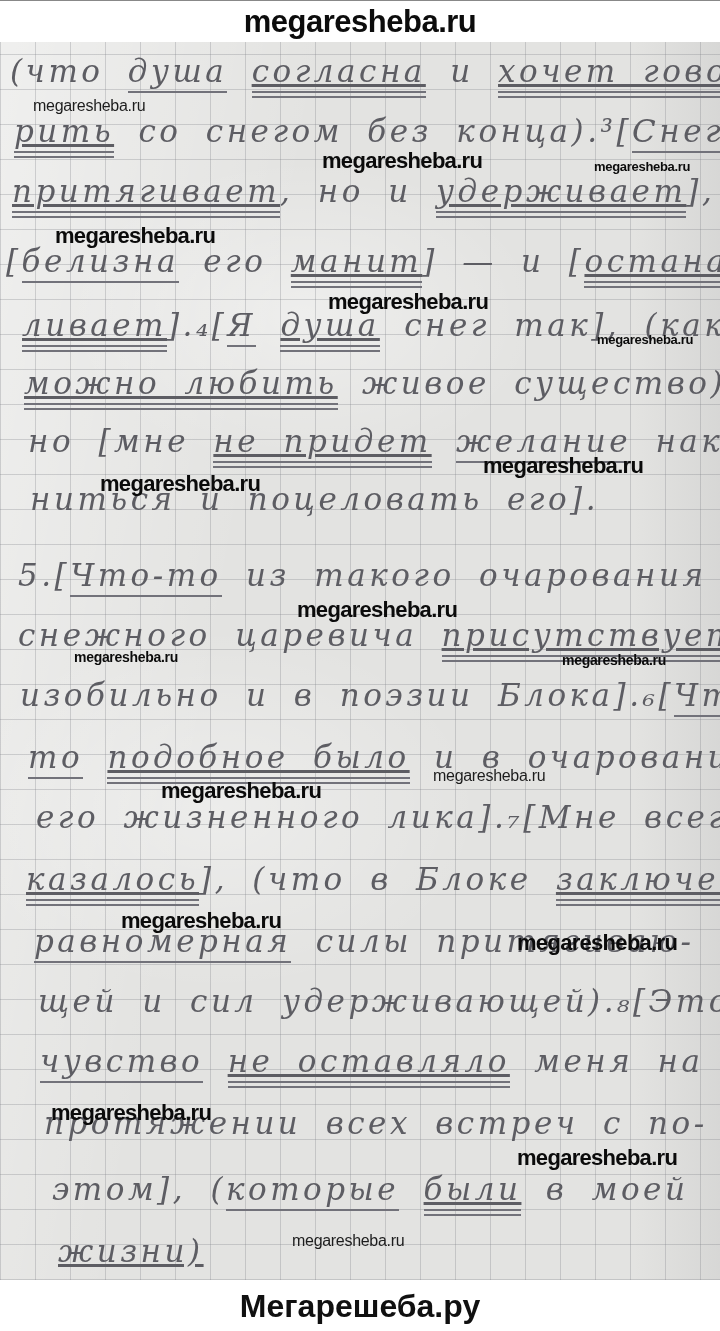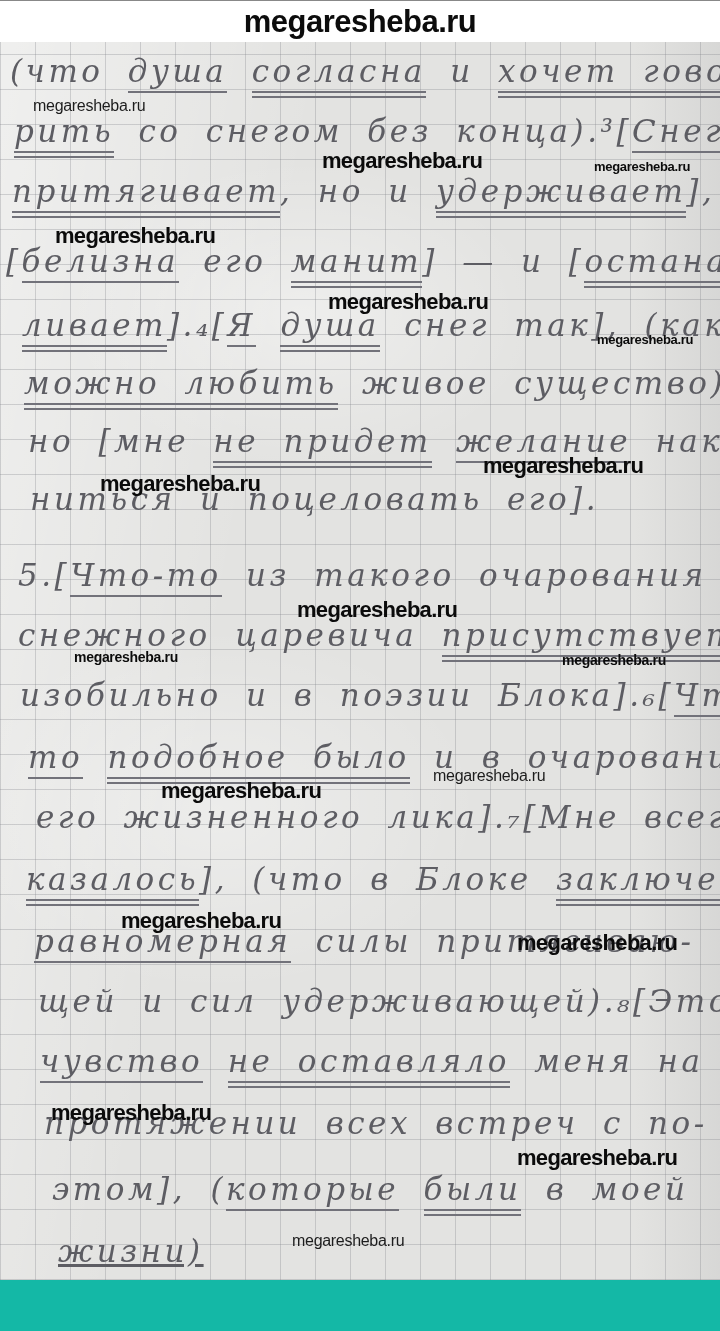--- a/index.html
+++ b/index.html
@@ -30,21 +30,21 @@
 
   
   .hw-line{
     position:absolute;white-space:nowrap;
     font-family:"DejaVu Serif",serif;font-style:italic;
     font-size:31px;color:#5d5d63;
     letter-spacing:3.5px;word-spacing:11px;
   }
   .hw-line span{padding-bottom:2px;}
   .u-single{border-bottom:2.5px solid #72727a;}
-  .u-double{border-bottom:7px double #72727a;}
+  .u-double{border-bottom:7px double #72727a;text-decoration:underline;}
 
   
   .wm{position:absolute;color:#0b0b0b;white-space:nowrap;}
   .wm-md {font-size:22px;font-weight:bold;letter-spacing:-0.7px;}
   .wm-sm {font-size:16px;font-weight:normal;letter-spacing:-0.3px;color:#1d1d1d;}
   .wm-xs {font-size:13px;font-weight:bold;letter-spacing:-0.3px;}
   .wm-s14{font-size:14px;font-weight:bold;letter-spacing:-0.3px;}
 </style>
 </head>
 <body>
@@ -92,14 +92,17 @@
   <span class="wm wm-s14" style="left:74px;top:648px;">megaresheba.ru</span>
   <span class="wm wm-s14" style="left:562px;top:651px;">megaresheba.ru</span>
   <span class="wm wm-sm" style="left:433px;top:766px;">megaresheba.ru</span>
   <span class="wm wm-md" style="left:161px;top:777px;">megaresheba.ru</span>
   <span class="wm wm-md" style="left:121px;top:907px;">megaresheba.ru</span>
   <span class="wm wm-md" style="left:517px;top:929px;">megaresheba.ru</span>
   <span class="wm wm-md" style="left:51px;top:1099px;">megaresheba.ru</span>
   <span class="wm wm-md" style="left:517px;top:1144px;">megaresheba.ru</span>
   <span class="wm wm-sm" style="left:292px;top:1231px;">megaresheba.ru</span>
 
+  <div class="band bottom">
+    <span class="brand-footer">Мегарешеба.ру</span>
+  </div>
 
 </div>
 
 </body></html>

